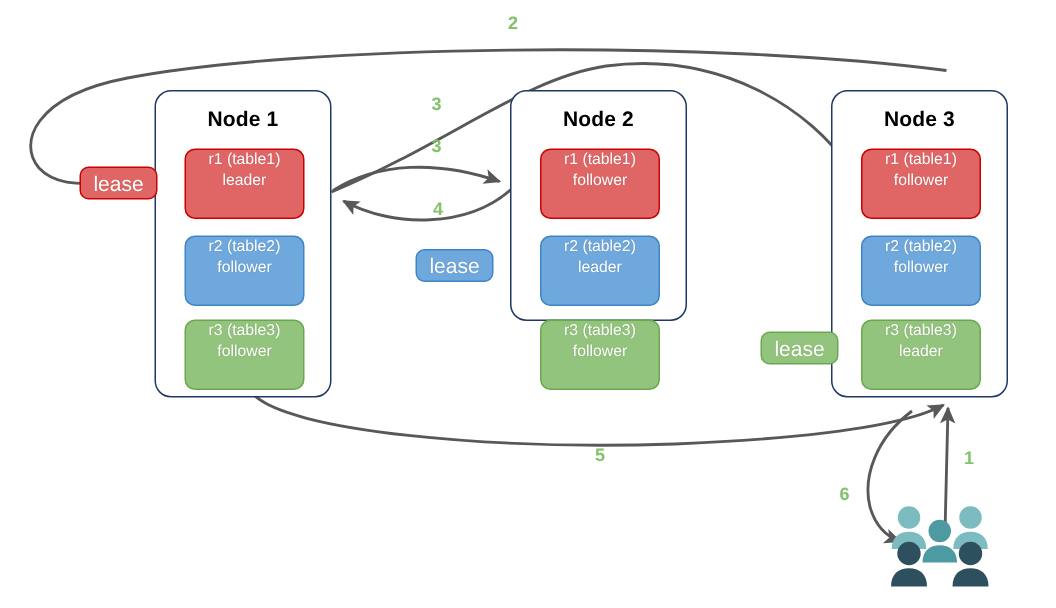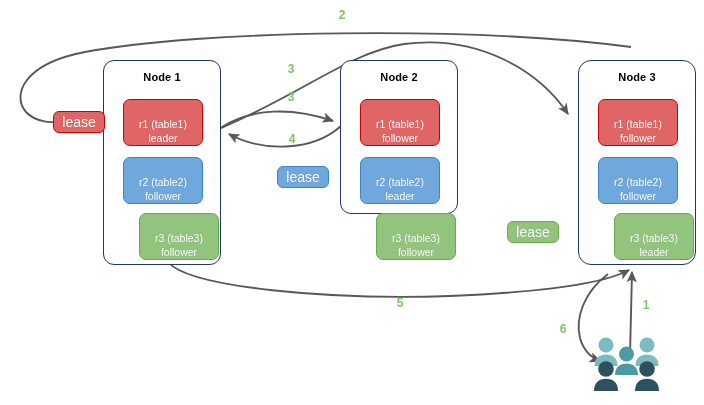--- a/index.html
+++ b/index.html
@@ -32,43 +32,43 @@
     border: 1.6px solid #1f3864;
     border-radius: 11px;
     background: #ffffff;
   }
   .node-title {
     position: absolute;
     left: 0;
     right: 0;
     top: 10px;
     text-align: center;
-    font-size: 11px;
+    font-size: 14px;
     font-weight: bold;
     color: #000000;
     letter-spacing: 0.1px;
   }
   .replica {
     position: absolute;
     box-sizing: border-box;
     border-radius: 7px;
     display: flex;
     flex-direction: column;
     align-items: center;
-    justify-content: flex-end;
+    justify-content: flex-start;
     font-size: 10.5px;
     line-height: 13.5px;
     color: #ffffff;
     text-align: center;
     text-shadow: 0 0 1px rgba(0,0,0,0.18);
   }
   .replica .l1, .replica .l2 { display: block; }
   .r-red   { background: #e06666; border: 1.4px solid #cc0000; }
   .r-blue  { background: #6fa8dc; border: 1.4px solid #3d85c6; }
-  .r-green { background: #93c47d; border: 1.4px solid #6aa84f; margin-left: 16px; }
+  .r-green { background: #93c47d; border: 1.4px solid #6aa84f; }
 
   .lease {
     position: absolute;
     box-sizing: border-box;
     border-radius: 6px;
     display: flex;
     align-items: center;
     justify-content: center;
     font-size: 14px;
     color: #ffffff;
@@ -143,21 +143,21 @@
     <div class="replica r-blue" style="left:19px; top:96px; width:80px; height:47px;">
       <span class="l1">r2 (table2)</span>
       <span class="l2">leader</span>
     </div>
     <div class="replica r-green" style="left:19px; top:152px; width:80px; height:47px;">
       <span class="l1">r3 (table3)</span>
       <span class="l2">follower</span>
     </div>
   </div>
 
-  <div class="node" style="left:578px; top:60px; width:118px; height:205px;border-radius:13px;">
+  <div class="node" style="left:554px; top:60px; width:118px; height:205px;">
     <div class="node-title">Node 3</div>
     <div class="replica r-red" style="left:19px; top:38px; width:80px; height:47px;">
       <span class="l1">r1 (table1)</span>
       <span class="l2">follower</span>
     </div>
     <div class="replica r-blue" style="left:19px; top:96px; width:80px; height:47px;">
       <span class="l1">r2 (table2)</span>
       <span class="l2">follower</span>
     </div>
     <div class="replica r-green" style="left:19px; top:152px; width:80px; height:47px;">

